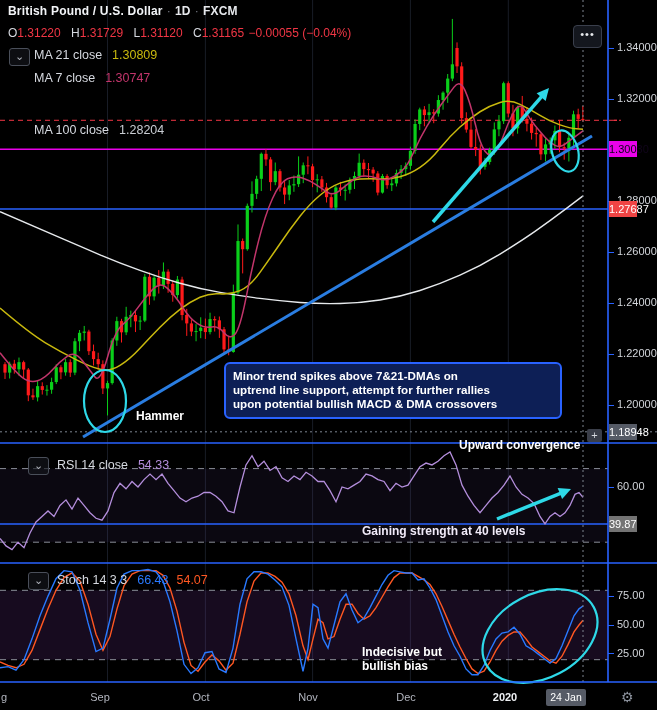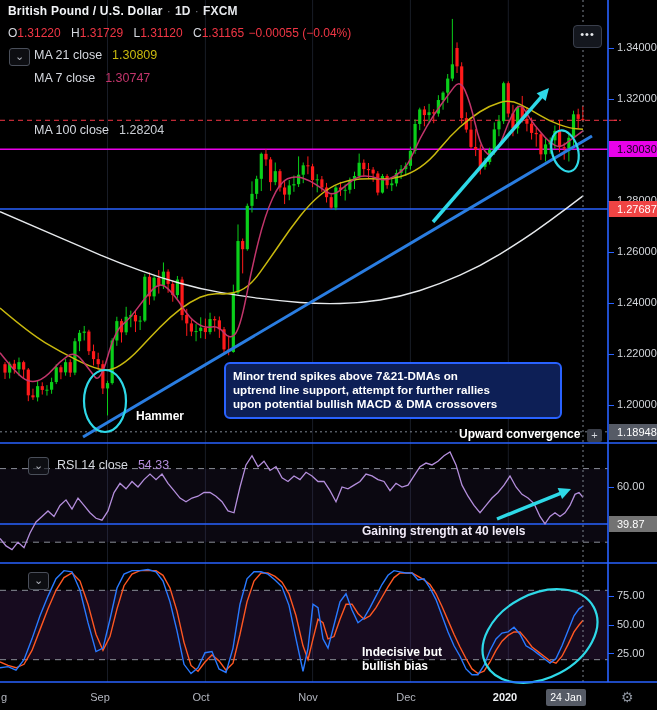--- a/index.html
+++ b/index.html
@@ -24,21 +24,21 @@
   .annot{color:#FFFFFF;font-weight:bold;font-size:12px;white-space:nowrap;}
   .annot2{color:#F0EAF8;}
   .note-box{left:224px;top:362px;width:320px;padding:5px 7px;background:#0D1F56;border:2px solid #2962FF;
             border-radius:6px;color:#FFF;font-size:11.6px;font-weight:bold;line-height:14.2px;white-space:nowrap;}
   .more-btn{left:573px;top:25px;width:27px;height:21px;border:1px solid #3A3F4C;border-radius:4px;
             background:#14171E;color:#E8EAED;text-align:center;line-height:17px;font-size:11px;
             letter-spacing:1px;cursor:pointer;}
   .plus-handle{left:587px;top:429px;width:15px;height:13px;background:#3A3E49;border-radius:2px;
                color:#D4D7DD;font-size:11px;line-height:12px;text-align:center;cursor:pointer;}
   .ax-label{position:absolute;left:617px;font-size:11px;color:#D2D5DA;}
-  .ax-badge{position:absolute;left:609px;width:48px;height:16px;font-size:11px;line-height:16px;padding-left:8px;box-sizing:border-box;}
+  .ax-badge{position:absolute;left:609px;width:28px;height:16px;font-size:11px;line-height:16px;box-sizing:border-box;}
   .t-label{position:absolute;top:691px;font-size:11px;color:#B2B5BE;transform:translateX(-50%);}
   .t-label.bold{color:#EDEFF2;font-weight:bold;}
   .t-badge{left:546px;top:689px;width:40px;height:17px;background:#565B66;color:#FFF;font-size:10.5px;
            line-height:17px;text-align:center;border-radius:2px;}
   .gear{left:621px;top:689px;font-size:14px;color:#8B919C;cursor:pointer;}
 </style>
 </head>
 <body>
 
 <div id="app">
@@ -379,24 +379,27 @@
   <div class="abs note-box">
     <div>Minor trend spikes above 7&amp;21-DMAs on</div>
     <div>uptrend line support, attempt for further rallies</div>
     <div>upon potential bullish MACD &amp; DMA crossovers</div>
   </div>
 
   <div class="abs chev-box" style="left:28px;top:457px;"><span>⌄</span></div>
   <div class="abs leg-row" style="left:57px;top:458px;">
     <span>RSI 14 close</span><span class="val val-rsi">54.33</span>
   </div>
-  <div class="abs annot" style="left:459px;top:427px;">Upward convergence</div>
+  <div class="abs annot" style="left:459px;top:438px;">Upward convergence</div>
   <div class="abs annot annot2" style="left:362px;top:524px;">Gaining strength at 40 levels</div>
 
   <div class="abs chev-box" style="left:28px;top:572px;"><span>⌄</span></div>
+  <div class="abs leg-row" style="left:57px;top:573px;">
+    <span>Stoch 14 3 3</span><span class="val val-k">66.43</span><span class="val val-d" style="margin-left:8px;">54.07</span>
+  </div>
   <div class="abs annot" style="left:362px;top:645px;">
     <div>Indecisive but</div>
     <div>bullish bias</div>
   </div>
 
   <div id="price-axis">
       <div class="abs" style="left: 608px; top: 47.5px; width: 6px; height: 1px; background: rgb(41, 98, 255);"></div>
       <div class="ax-label" style="top: 41px;">1.34000</div>
       <div class="abs" style="left: 608px; top: 98.5px; width: 6px; height: 1px; background: rgb(41, 98, 255);"></div>
       <div class="ax-label" style="top: 92px;">1.32000</div>

